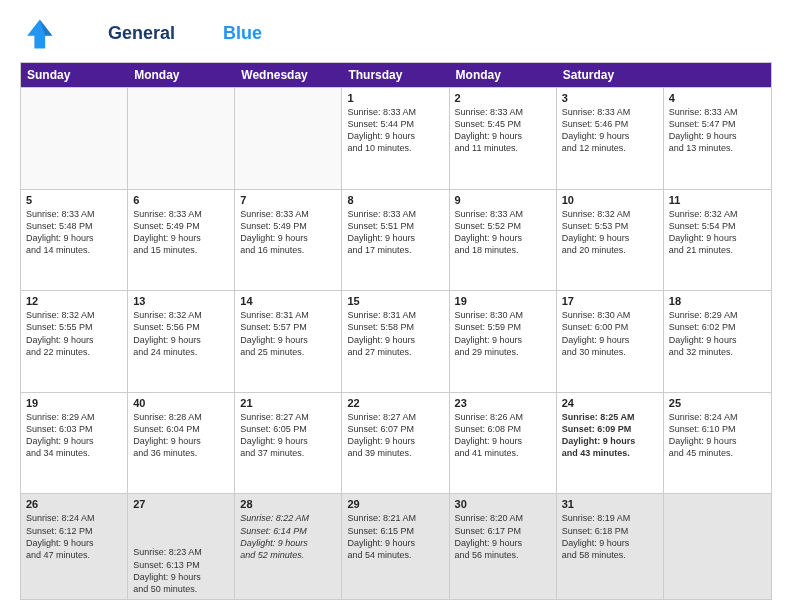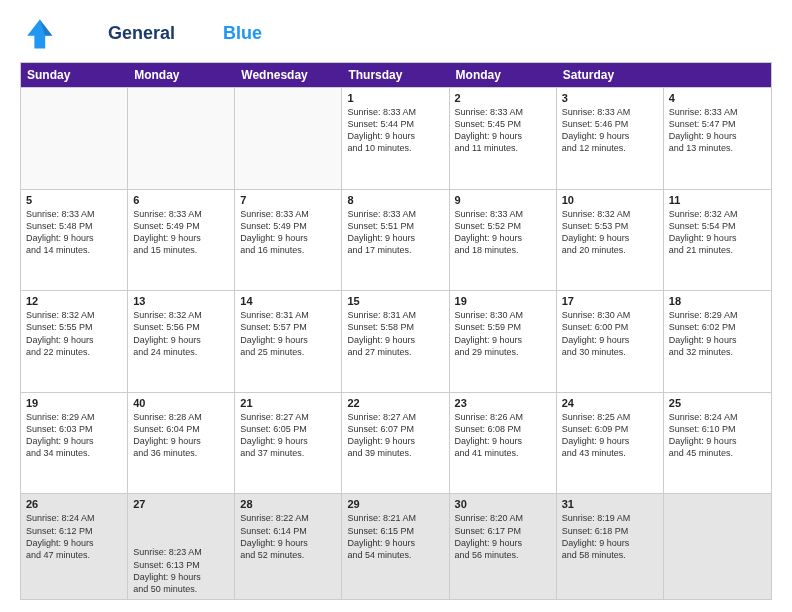--- a/index.html
+++ b/index.html
@@ -311,21 +311,21 @@
           </div>
           <div class="cal-cell">
             <div class="day-num">23</div>
             <div class="cell-text" style="white-space: pre-line;">Sunrise: 8:26 AM
 Sunset: 6:08 PM
 Daylight: 9 hours
 and 41 minutes.</div>
           </div>
           <div class="cal-cell">
             <div class="day-num">24</div>
-            <div class="cell-text" style="white-space: pre-line;">Sunrise: 8:25 AM
+            <div class="cell-text" style="white-space: pre-line; font-weight: bold;">Sunrise: 8:25 AM
 Sunset: 6:09 PM
 Daylight: 9 hours
 and 43 minutes.</div>
           </div>
           <div class="cal-cell">
             <div class="day-num">25</div>
             <div class="cell-text" style="white-space: pre-line;">Sunrise: 8:24 AM
 Sunset: 6:10 PM
 Daylight: 9 hours
 and 45 minutes.</div>
@@ -341,21 +341,21 @@
           </div>
           <div class="cal-cell">
             <div class="day-num">27</div>
             <div class="cell-text" style="white-space: pre-line; margin-top: 36px;">Sunrise: 8:23 AM
 Sunset: 6:13 PM
 Daylight: 9 hours
 and 50 minutes.</div>
           </div>
           <div class="cal-cell">
             <div class="day-num">28</div>
-            <div class="cell-text" style="white-space: pre-line;">Sunrise: 8:22 AM
+            <div class="cell-text" style="white-space: pre-line; font-style: italic;">Sunrise: 8:22 AM
 Sunset: 6:14 PM
 Daylight: 9 hours
 and 52 minutes.</div>
           </div>
           <div class="cal-cell">
             <div class="day-num">29</div>
             <div class="cell-text" style="white-space: pre-line;">Sunrise: 8:21 AM
 Sunset: 6:15 PM
 Daylight: 9 hours
 and 54 minutes.</div>

